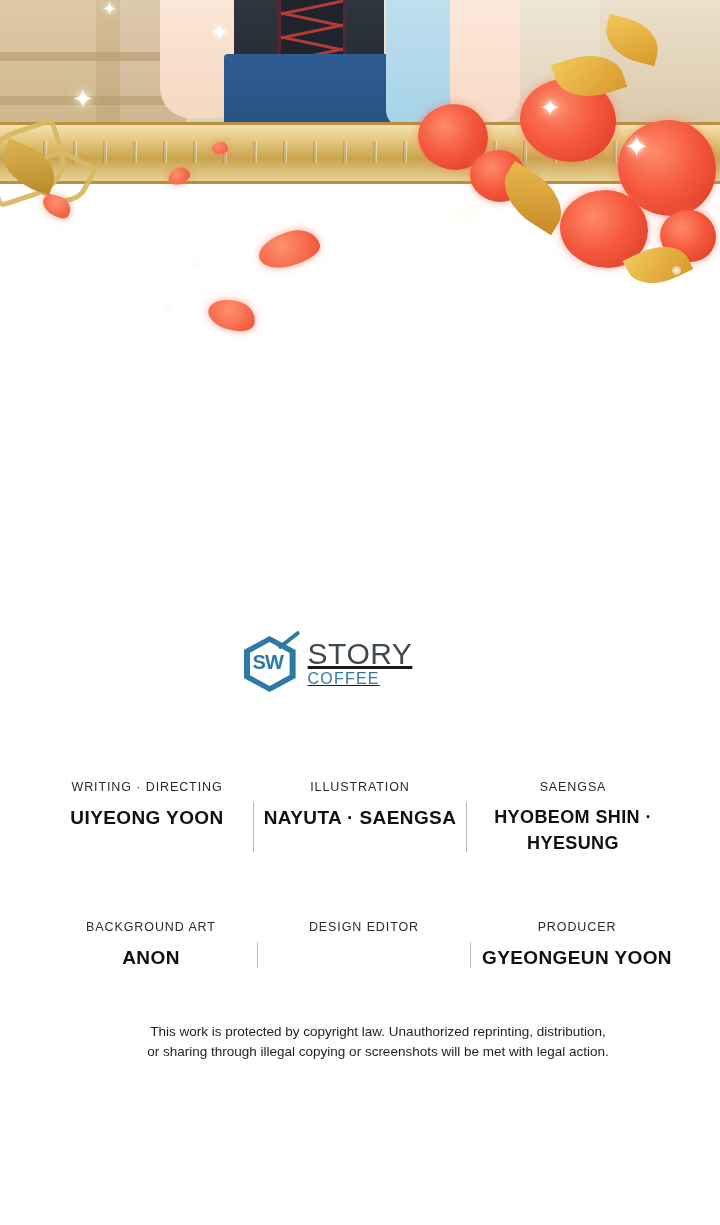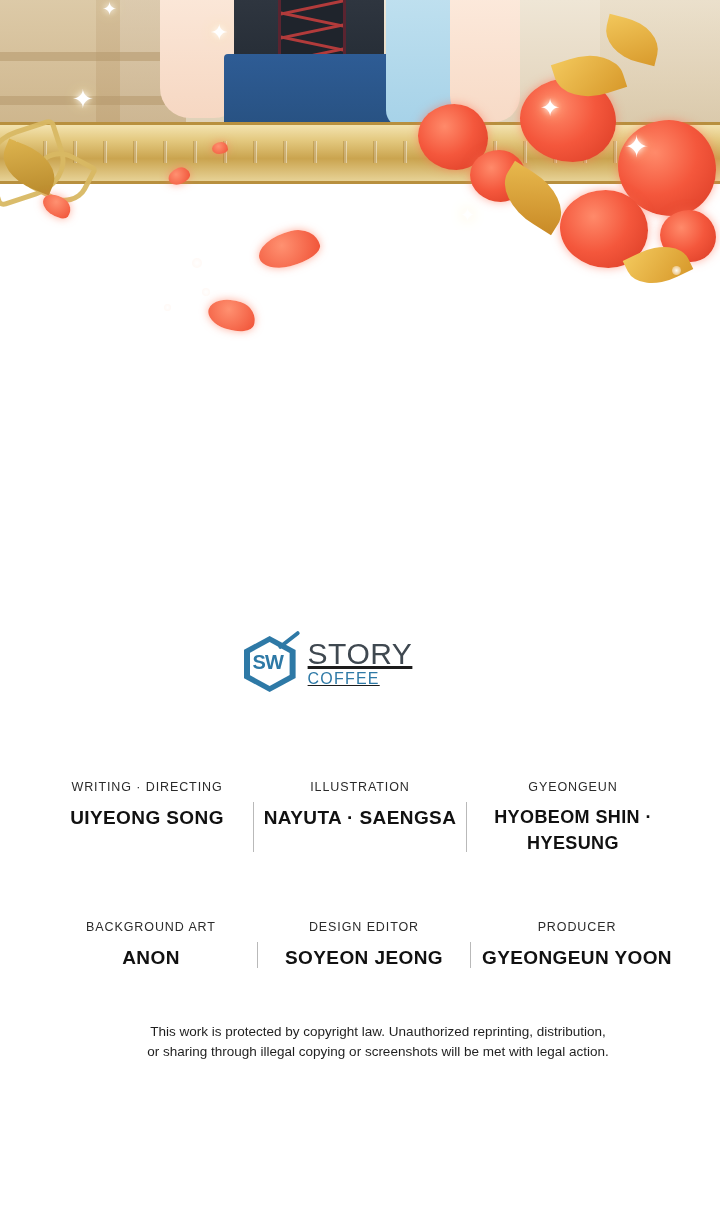--- a/index.html
+++ b/index.html
@@ -388,43 +388,42 @@
     <div class="logo-story">STORY</div>
     <div class="logo-webtoon">COFFEE</div>
   </div>
 </div>
 
 <div class="credits">
 
   <div class="credit-row">
     <div class="credit-col">
       <div class="credit-role">WRITING · DIRECTING</div>
-      <div class="credit-name">UIYEONG SONG</div>
+      <div class="credit-name">UIYEONG YOON</div>
     </div>
     <div class="divider"></div>
     <div class="credit-col">
       <div class="credit-role">ILLUSTRATION</div>
       <div class="credit-name">NAYUTA · SAENGSA</div>
     </div>
     <div class="divider"></div>
     <div class="credit-col">
-      <div class="credit-role">GYEONGEUN</div>
+      <div class="credit-role">SAENGSA</div>
       <div class="credit-name sm">HYOBEOM SHIN · HYESUNG</div>
     </div>
   </div>
 
   <div class="credit-row row2">
     <div class="credit-col">
       <div class="credit-role">BACKGROUND ART</div>
       <div class="credit-name">ANON</div>
     </div>
     <div class="divider"></div>
     <div class="credit-col">
       <div class="credit-role">DESIGN EDITOR</div>
-      <div class="credit-name">SOYEON JEONG</div>
     </div>
     <div class="divider"></div>
     <div class="credit-col">
       <div class="credit-role">PRODUCER</div>
       <div class="credit-name">GYEONGEUN YOON</div>
     </div>
   </div>
 </div>
 
 <div class="copyright">

